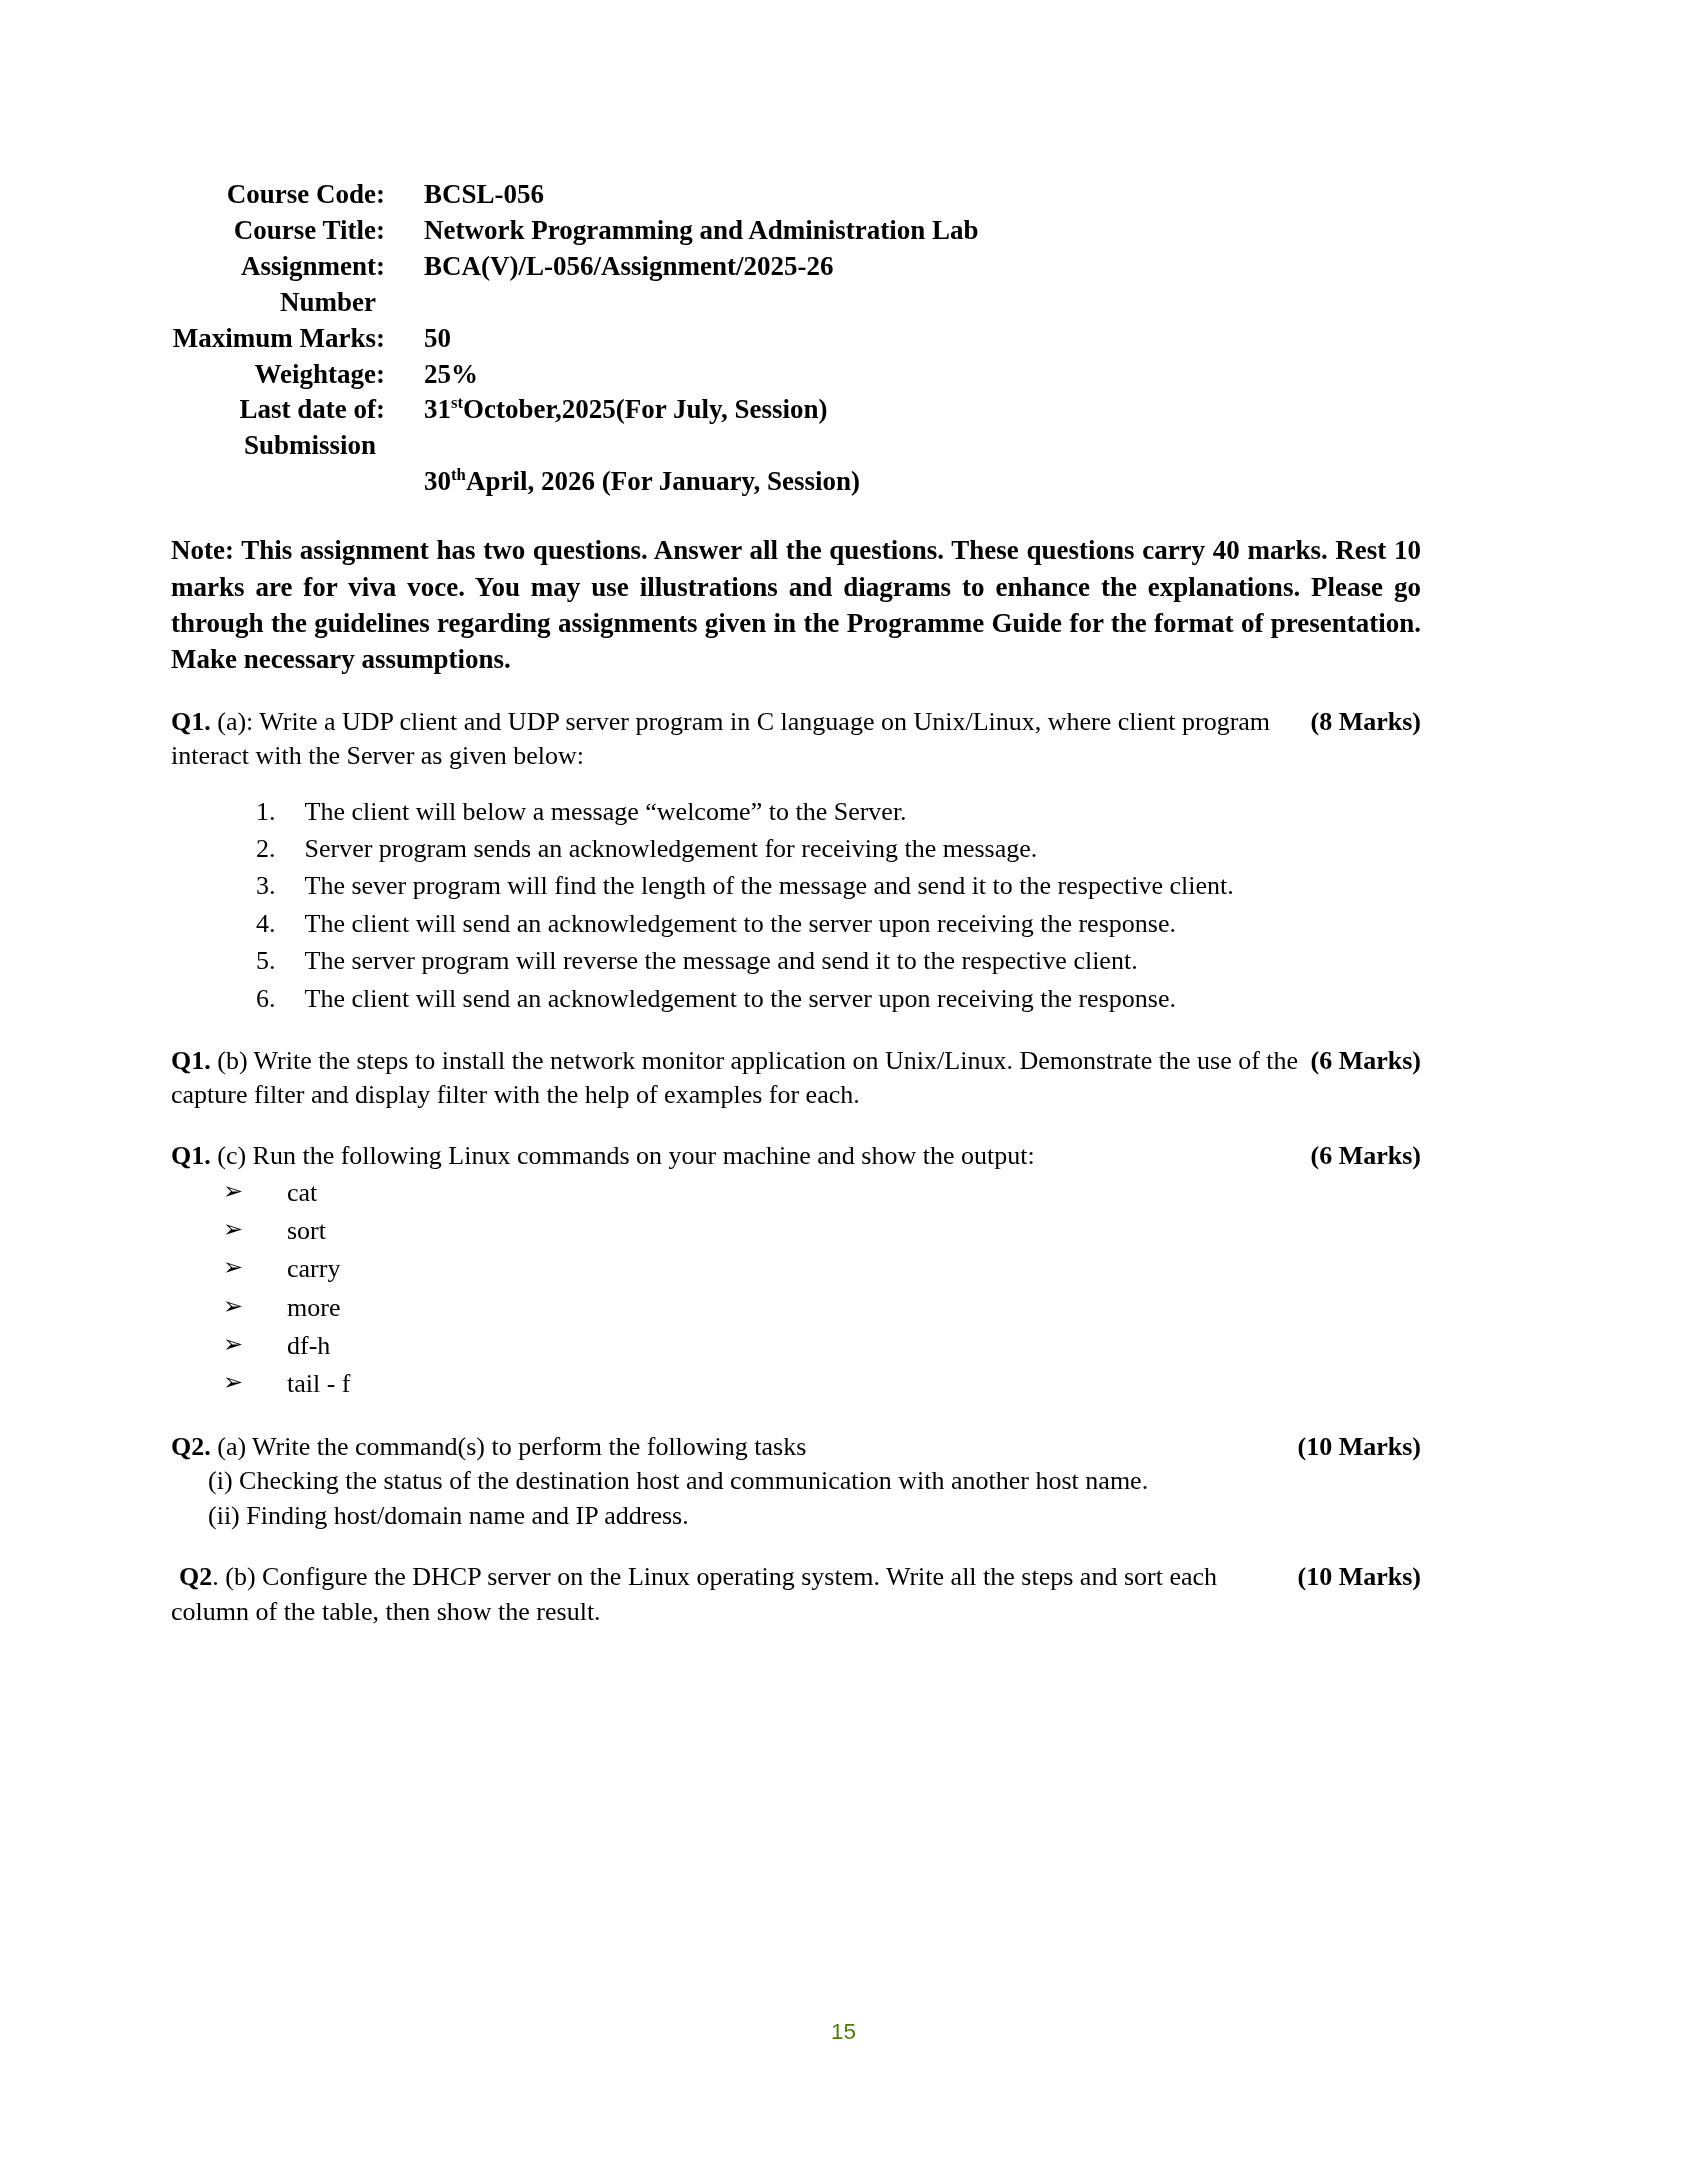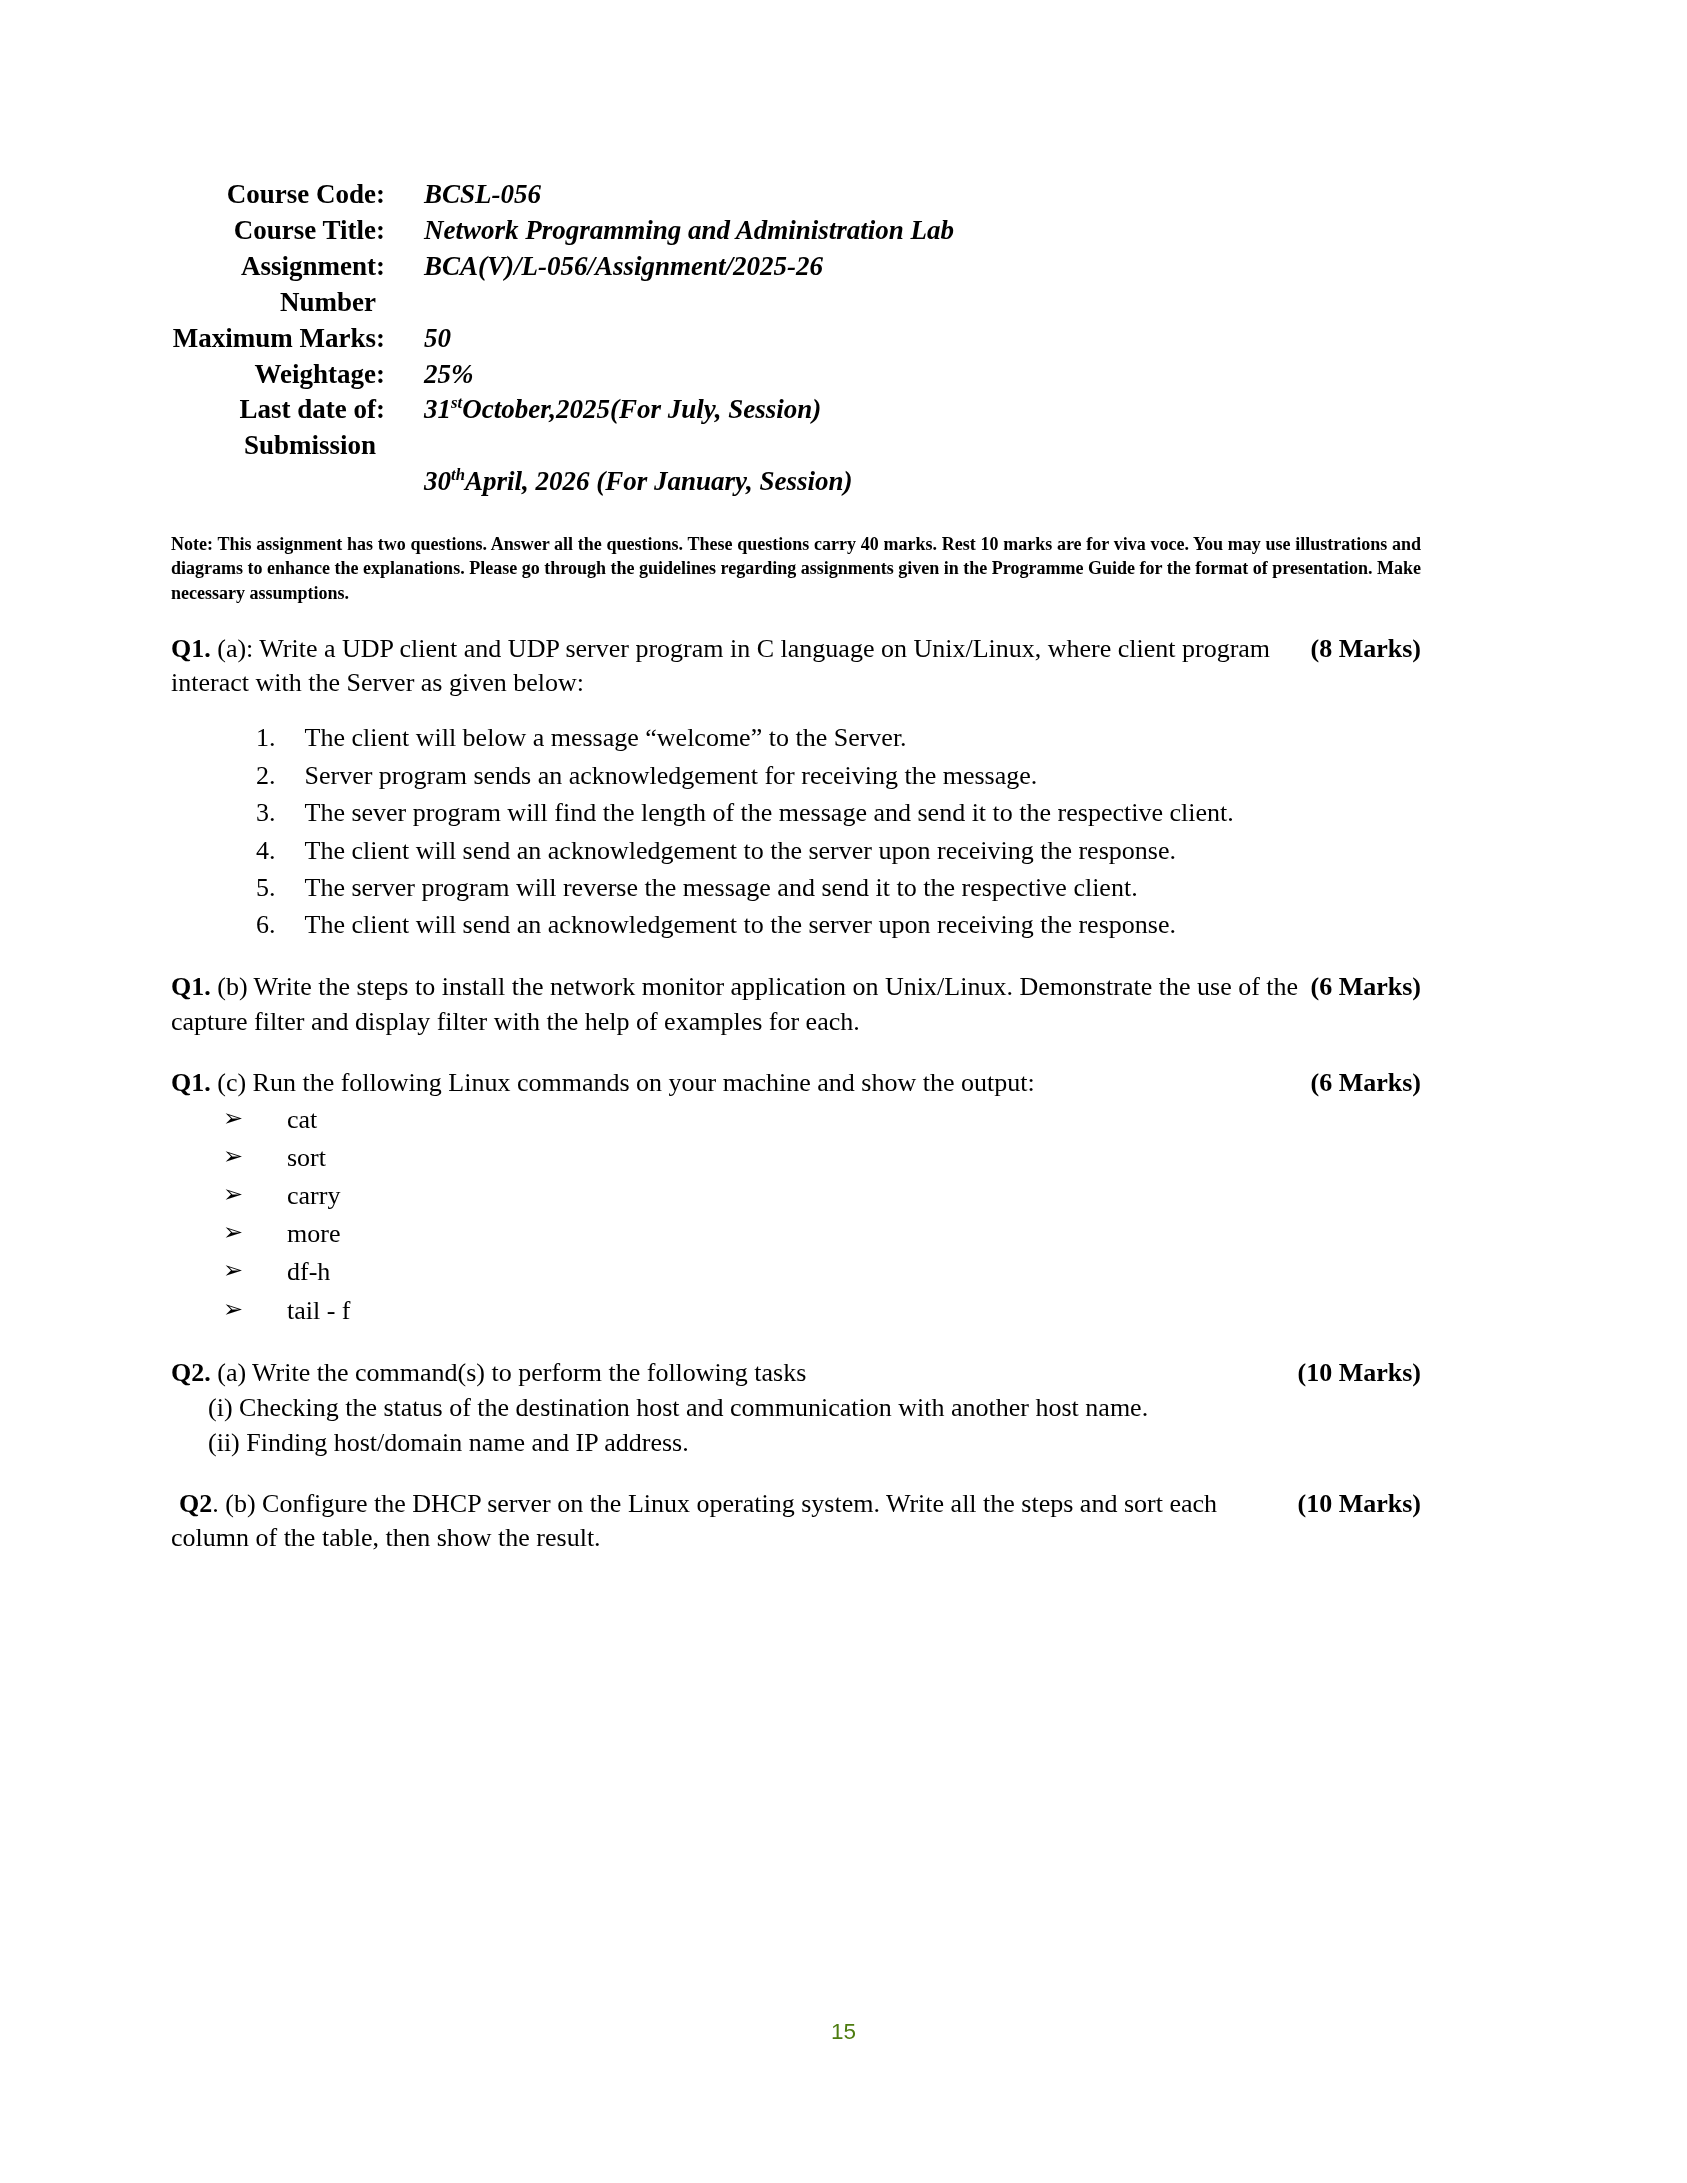--- a/index.html
+++ b/index.html
@@ -35,33 +35,33 @@
     font-size: 27px;
     line-height: 1.33;
   }
   .meta-table td {
     padding: 0;
     vertical-align: top;
     white-space: normal;
   }
   .meta-label { width: 205px; text-align: right; }
   .meta-colon { width: 48px; }
-  .meta-value { width: auto; font-style: italic; }
+  .meta-value { width: auto; }
   .meta-value-cont { padding-top: 1.3px; }
 
   sup {
     font-size: 0.62em;
     vertical-align: super;
     line-height: 0;
   }
 
   
   .note {
     font-weight: bold;
-    font-size: 18px;
+    font-size: 27px;
     line-height: 1.35;
     text-align: justify;
     margin-top: 32px;
     font-family: Liberation Serif, serif;
   }
 
   
   .q-para {
     font-size: 26px;
     line-height: 1.33;

